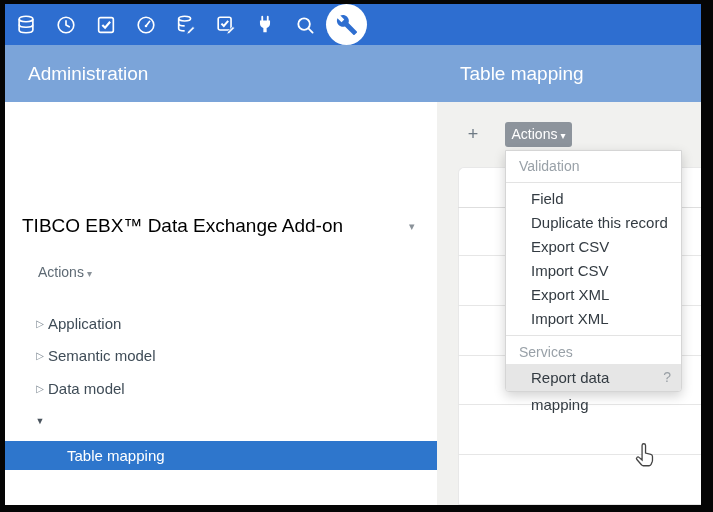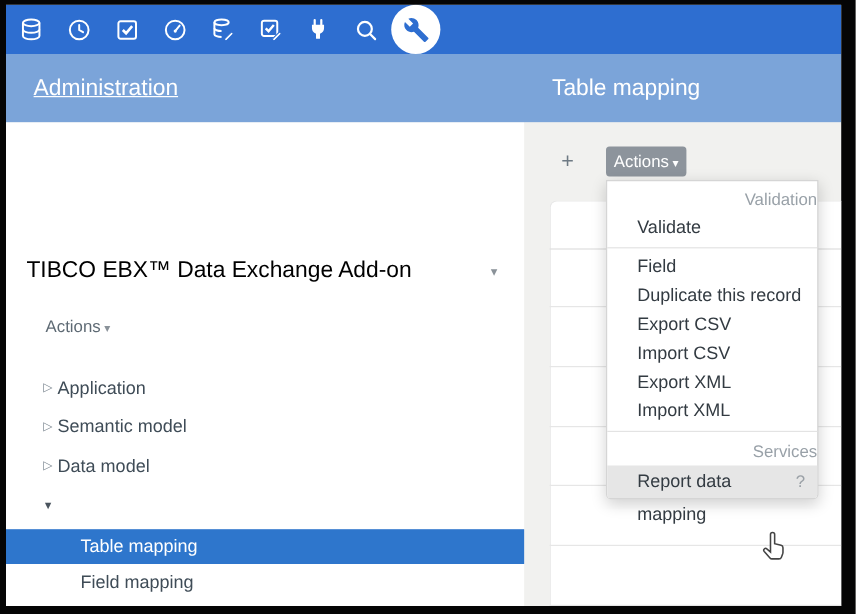--- a/index.html
+++ b/index.html
@@ -6,21 +6,21 @@
   body{width:713px;height:512px;background:#050505;position:relative;overflow:hidden;
        font-family:"Liberation Sans", sans-serif;}
   .screen{position:absolute;left:5px;top:4px;width:696px;height:501px;background:#f1f1ef;overflow:hidden;}
   
   .topbar{position:absolute;left:0;top:0;width:696px;height:41px;background:#2e6ed0;}
   .tb-icon{position:absolute;top:8px;width:25px;height:25px;display:flex;align-items:center;justify-content:center;}
   .tb-active{position:absolute;width:41px;height:41px;border-radius:50%;background:#fff;top:0;
              display:flex;align-items:center;justify-content:center;}
   
   .hdr{position:absolute;left:0;top:41px;width:696px;height:57px;background:#7ba4d9;color:#fff;}
-  .hdr .h-left{position:absolute;left:23px;top:0;line-height:57px;font-size:19px;text-decoration:underline;}
+  .hdr .h-left{position:absolute;left:23px;top:0;line-height:57px;font-size:19px;}
   .hdr .h-right{position:absolute;left:455px;top:0;line-height:57px;font-size:19px;}
   
   .lpanel{position:absolute;left:0;top:98px;width:432px;height:403px;background:#fff;}
   .lp-title{position:absolute;left:17px;top:113px;font-size:19px;color:#000000;}
   .lp-title-caret{position:absolute;left:404px;top:118px;font-size:11px;color:#8a9299;}
   .lp-actions{position:absolute;left:33px;top:162px;font-size:14px;color:#5e6a74;}
   .lp-actions .car{font-size:10px;color:#8a9299;margin-left:3px;}
   .trow{position:absolute;left:0;width:432px;height:28px;line-height:28px;font-size:15px;color:#3f4c57;}
   .trow .tg{position:absolute;left:28px;top:0;width:14px;text-align:center;}
   .tg.closed{color:#7d8892;font-size:10px;}
@@ -36,21 +36,21 @@
            color:#fff;font-size:14px;text-align:center;line-height:25px;}
   .act-btn .car{font-size:10px;margin-left:3px;}
   
   .card{position:absolute;left:453px;top:163px;width:243px;height:338px;background:#fff;
         border-radius:6px 0 0 0;border-top:1px solid #e8e8e8;border-left:1px solid #e8e8e8;}
   .thead{position:absolute;left:453px;top:163px;width:243px;height:40px;border-bottom:1px solid #dedede;}
   .trow2{position:absolute;left:453px;width:243px;border-bottom:1px solid #e6e6e6;}
   
   .menu{position:absolute;left:500px;top:146px;width:175px;background:#fff;border:1px solid #d5d5d5;
         border-radius:0 0 4px 4px;box-shadow:0 4px 12px rgba(0,0,0,.18);padding-top:3px;}
-  .mh{height:24px;line-height:24px;padding-left:13px;font-size:14px;color:#99a1a8;text-align:right;}
+  .mh{height:24px;line-height:24px;padding-left:13px;font-size:14px;color:#99a1a8;}
   .mi{height:24px;line-height:24px;padding-left:25px;font-size:15px;color:#333b42;}
   .mdiv{border-top:1px solid #e3e3e3;margin:4px 0;}
   .mi.hl{height:27px;line-height:27px;background:#e6e6e6;border-radius:0 0 3px 3px;
          display:flex;justify-content:space-between;padding-right:10px;}
   .mi.hl .q{color:#9aa0a6;font-size:14px;}
   
   .cursor{position:absolute;left:627px;top:438px;width:26px;height:26px;pointer-events:none;}
 </style>
 </head>
 <body>
@@ -139,23 +139,20 @@
     <div class="trow" style="top:273px">
       <span class="tg closed">▷</span>
       <span class="lbl0">Data model</span>
     </div>
     <div class="trow" style="top:305px">
       <span class="tg open">▼</span>
     </div>
     <div class="trow sel" style="top:339px">
       <span class="lbl1">Table mapping</span>
     </div>
-    <div class="trow" style="top:370px">
-      <span class="lbl1">Field mapping</span>
-    </div>
 
   </div>
 
   <div class="rpanel"></div>
   <div class="plus">+</div>
   <div class="act-btn"><span>Actions</span><span class="car">▾</span></div>
 
   <div class="card"></div>
   <div class="thead">
     
@@ -183,21 +180,20 @@
     
   </div>
   <div class="trow2" style="top:451px;height:49px">
     
     
     
   </div>
 
   <div class="menu">
     <div class="mh">Validation</div>
-    <div class="mi">Validate</div>
     <div class="mdiv"></div>
     <div class="mi">Field</div>
     <div class="mi">Duplicate this record</div>
     <div class="mi">Export CSV</div>
     <div class="mi">Import CSV</div>
     <div class="mi">Export XML</div>
     <div class="mi">Import XML</div>
     <div class="mdiv"></div>
     <div class="mh">Services</div>
     <div class="mi hl">

